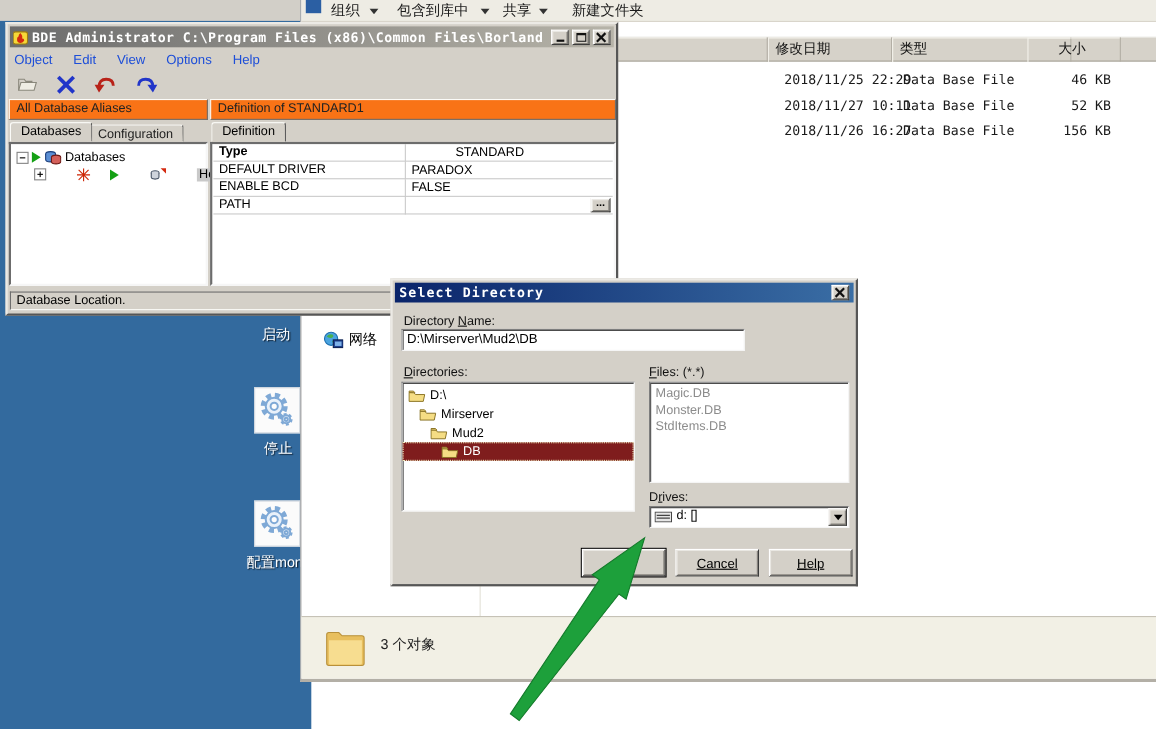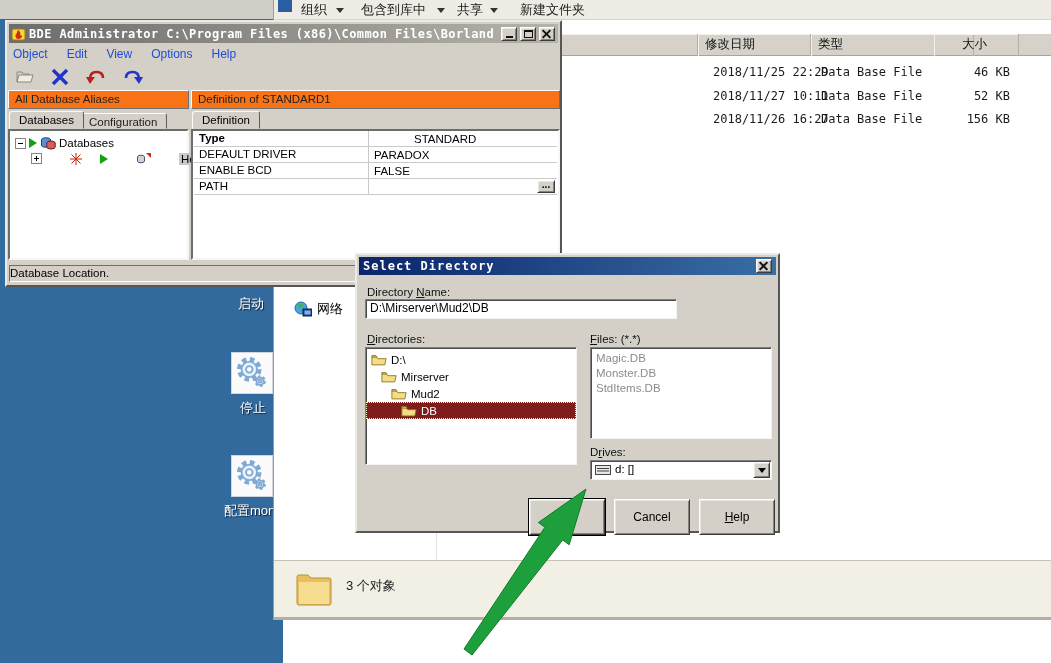--- a/index.html
+++ b/index.html
@@ -75,33 +75,33 @@
     border-bottom:5px solid transparent; flex:none; }
   .hero-label { background:#c9c9c9; padding:0 2px; }
   .bde-grid { left:184px; top:107px; width:369px; height:131px; }
   .grid-row { position:absolute; left:1px; right:1px; height:16px; border-bottom:1px solid #cacaca;
     display:flex; align-items:center; }
   .grid-key { width:175px; padding-left:5px; border-right:1px solid #cacaca; height:16px; line-height:15px; font-size:11.5px; }
   .grid-val { padding-left:5px; font-size:11.5px; flex:1; }
   .ellipsis-btn { position:absolute; right:2px; top:1px; width:18px; height:13px; font:bold 10px "Liberation Sans",sans-serif;
     line-height:8px; text-align:center; }
   .bde-status { position:absolute; left:2px; right:2px; top:243px; height:17px; background:#d4d0c8;
-    border:1px solid; border-color:#6e6e6e #fbfbf8 #fbfbf8 #6e6e6e; font-size:11.5px; line-height:15px; }
+    border:1px solid; border-color:#6e6e6e #fbfbf8 #fbfbf8 #6e6e6e; font-size:11.5px; line-height:15px; padding-left:5px; }
 
   
   .dialog { left:355px; top:253px; width:425px; height:280px; z-index:30; }
   .dlg-title { position:absolute; left:2px; top:2px; right:2px; height:18px;
     background:linear-gradient(90deg,#0a246a,#3a6ea5); color:#fff; display:flex; align-items:center; padding:0 4px;
     font:bold 12px "DejaVu Sans Mono", monospace; letter-spacing:1px; }
   .dlg-label { position:absolute; font-size:11.5px; color:#111; white-space:nowrap; }
   .mn { text-decoration:underline; }
   .list-item { display:flex; align-items:center; gap:4px; height:17px; font-size:11.5px; padding-right:4px; }
   .list-item.sel { background:#7f1d1d; color:#fff; outline:1px dotted #f0f0c0; outline-offset:-1px; }
   .file-item { font-size:11.5px; color:#8c8c8c; line-height:15px; padding-left:5px; }
-  .dlg-btn { position:absolute; width:76px; height:36px; font-size:12px; display:flex; align-items:center; justify-content:center; }
+  .dlg-btn { position:absolute; width:76px; height:25px; font-size:12px; display:flex; align-items:center; justify-content:center;text-decoration:underline; }
   .dlg-btn.default { box-shadow:0 0 0 1px #000, inset 1px 1px 0 #e9e7e2, inset -1px -1px 0 #86837c; }
   .combo-arrow-btn { position:absolute; right:1px; top:1px; bottom:1px; width:17px; display:flex; align-items:center; justify-content:center; }
 
   .arrow-overlay { left:420px; top:480px; width:230px; height:183px; z-index:40; pointer-events:none; }
   svg { display:block; }
 </style>
 </head>
 <body>
 
 <svg width="0" height="0" style="position:absolute">

